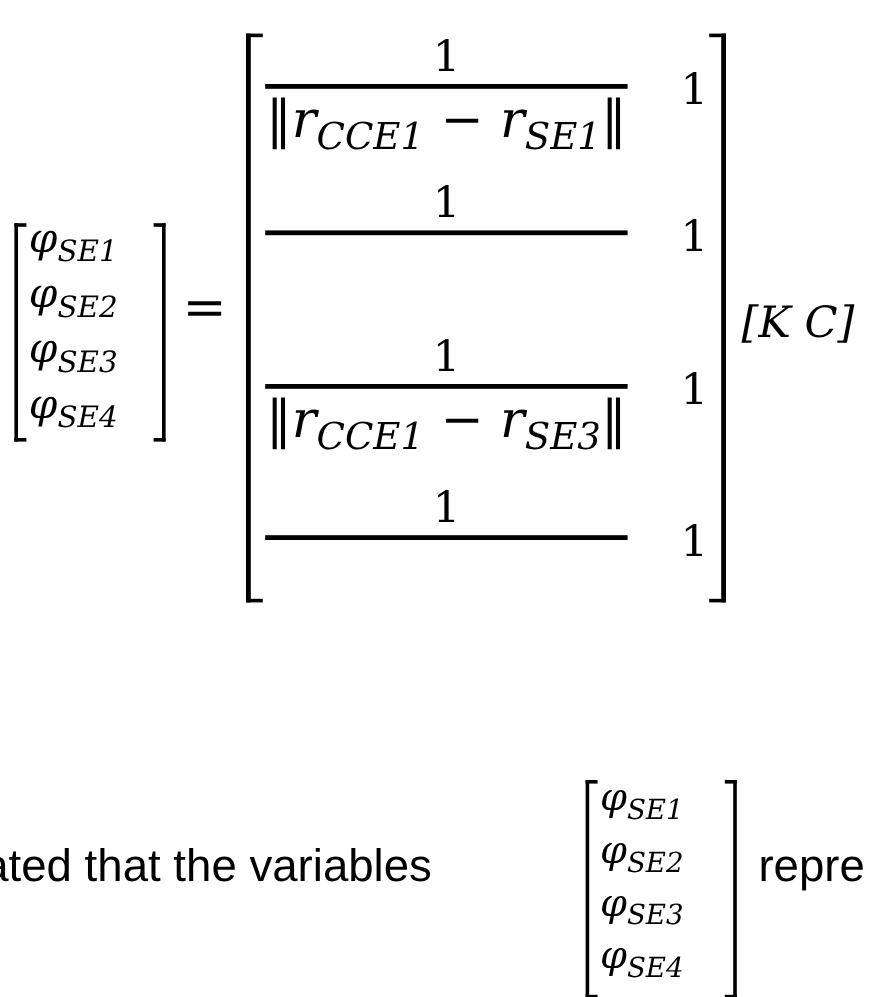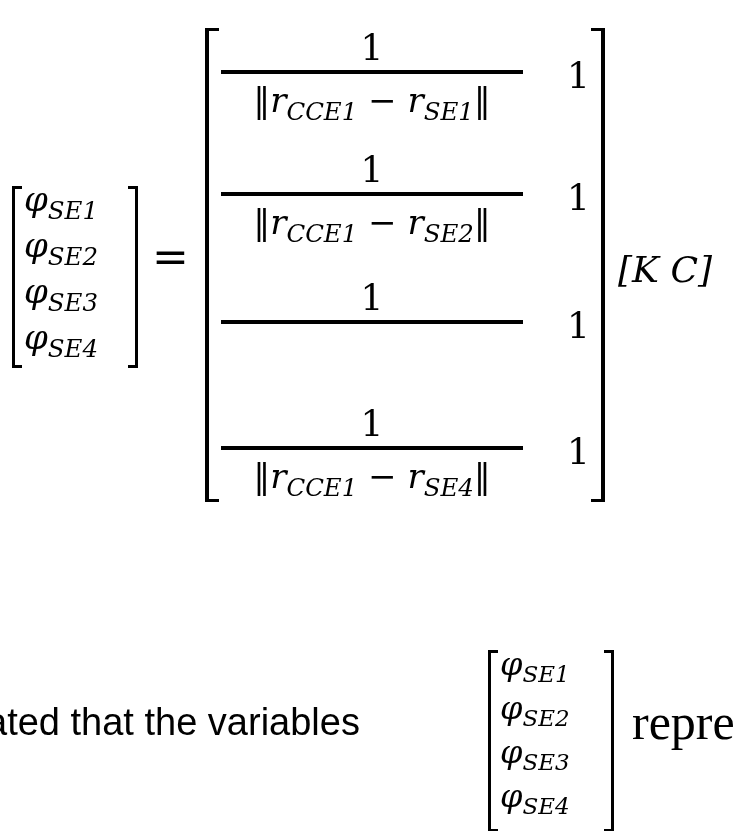--- a/index.html
+++ b/index.html
@@ -22,30 +22,30 @@
   .equals { position: absolute; left: 152px; top: 232px; font-size: 44px; line-height: 50px; }
 
   
   .matrix { position: absolute; left: 205px; top: 28px; width: 400px; height: 474px; }
   .mbrk-l { position: absolute; left: 0; top: 0; bottom: 0; width: 10px; border-left: 4px solid #000; border-top: 3px solid #000; border-bottom: 3px solid #000; }
   .mbrk-r { position: absolute; right: 0; top: 0; bottom: 0; width: 10px; border-right: 4px solid #000; border-top: 3px solid #000; border-bottom: 3px solid #000; }
   .mrow { position: absolute; left: 14px; width: 380px; height: 118px; }
   .frac { position: absolute; left: 0; top: 0; width: 306px; text-align: center; }
   .num { font-size: 36px; line-height: 40px; height: 40px; }
   .bar { height: 4px; background: #000; margin: 2px 0 2px 2px; width: 302px; }
-  .den { font-size: 34px; line-height: 48px; white-space: nowrap; }
+  .den { font-size: 43px; line-height: 48px; white-space: nowrap; }
   .one-col { position: absolute; left: 348px; top: 28px; font-size: 36px; line-height: 40px; }
 
   .kc { position: absolute; left: 618px; top: 248px; font-size: 36px; line-height: 44px; white-space: nowrap; }
 
   
   .sentence { position: absolute; left: 0; top: 700px; font-size: 38px; line-height: 44px; white-space: nowrap; }
   .inline-vec { position: absolute; left: 486px; top: 634px; width: 130px; height: 190px; }
   .inline-vec .entries { font-size: 32px; line-height: 44px; top: -4px; }
-  .sentence-tail { position: absolute; left: 632px; top: 700px; font-size: 50px; line-height: 44px; white-space: nowrap; font-family: Liberation Serif, serif; }
+  .sentence-tail { position: absolute; left: 632px; top: 700px; font-size: 38px; line-height: 44px; white-space: nowrap; }
 </style>
 </head>
 <body>
 
 <div class="lhs">
   <div class="col-vec">
     <div class="brk-l"></div>
     <div class="brk-r"></div>
     <div class="entries serif it" style="position:absolute;">
       <div><span>φ</span><sub>SE1</sub></div>
@@ -68,38 +68,37 @@
       <div class="bar"></div>
       <div class="den"><span>‖</span><span class="it">r</span><sub class="it">CCE1</sub><span> − </span><span class="it">r</span><sub class="it">SE1</sub><span>‖</span></div>
     </div>
     <div class="one-col serif">1</div>
   </div>
 
   <div class="mrow" style="top:122px;">
     <div class="frac serif">
       <div class="num">1</div>
       <div class="bar"></div>
-      <div class="den"><span>‖</span><span class="it">r</span><sub class="it">CCE1</sub><span> − </span><span class="it">r</span><sub class="it">SE2</sub><span>‖</span></div>
     </div>
     <div class="one-col serif">1</div>
   </div>
 
   <div class="mrow" style="top:250px;">
     <div class="frac serif">
       <div class="num">1</div>
       <div class="bar"></div>
+      <div class="den"><span>‖</span><span class="it">r</span><sub class="it">CCE1</sub><span> − </span><span class="it">r</span><sub class="it">SE3</sub><span>‖</span></div>
     </div>
     <div class="one-col serif">1</div>
   </div>
 
   <div class="mrow" style="top:376px;">
     <div class="frac serif">
       <div class="num">1</div>
       <div class="bar"></div>
-      <div class="den"><span>‖</span><span class="it">r</span><sub class="it">CCE1</sub><span> − </span><span class="it">r</span><sub class="it">SE4</sub><span>‖</span></div>
     </div>
     <div class="one-col serif">1</div>
   </div>
 </div>
 
 <div class="kc serif it">[K C]</div>
 
 <div class="sentence sans" style="left:-14px;">ated that the variables</div>
 
 <div class="inline-vec">

